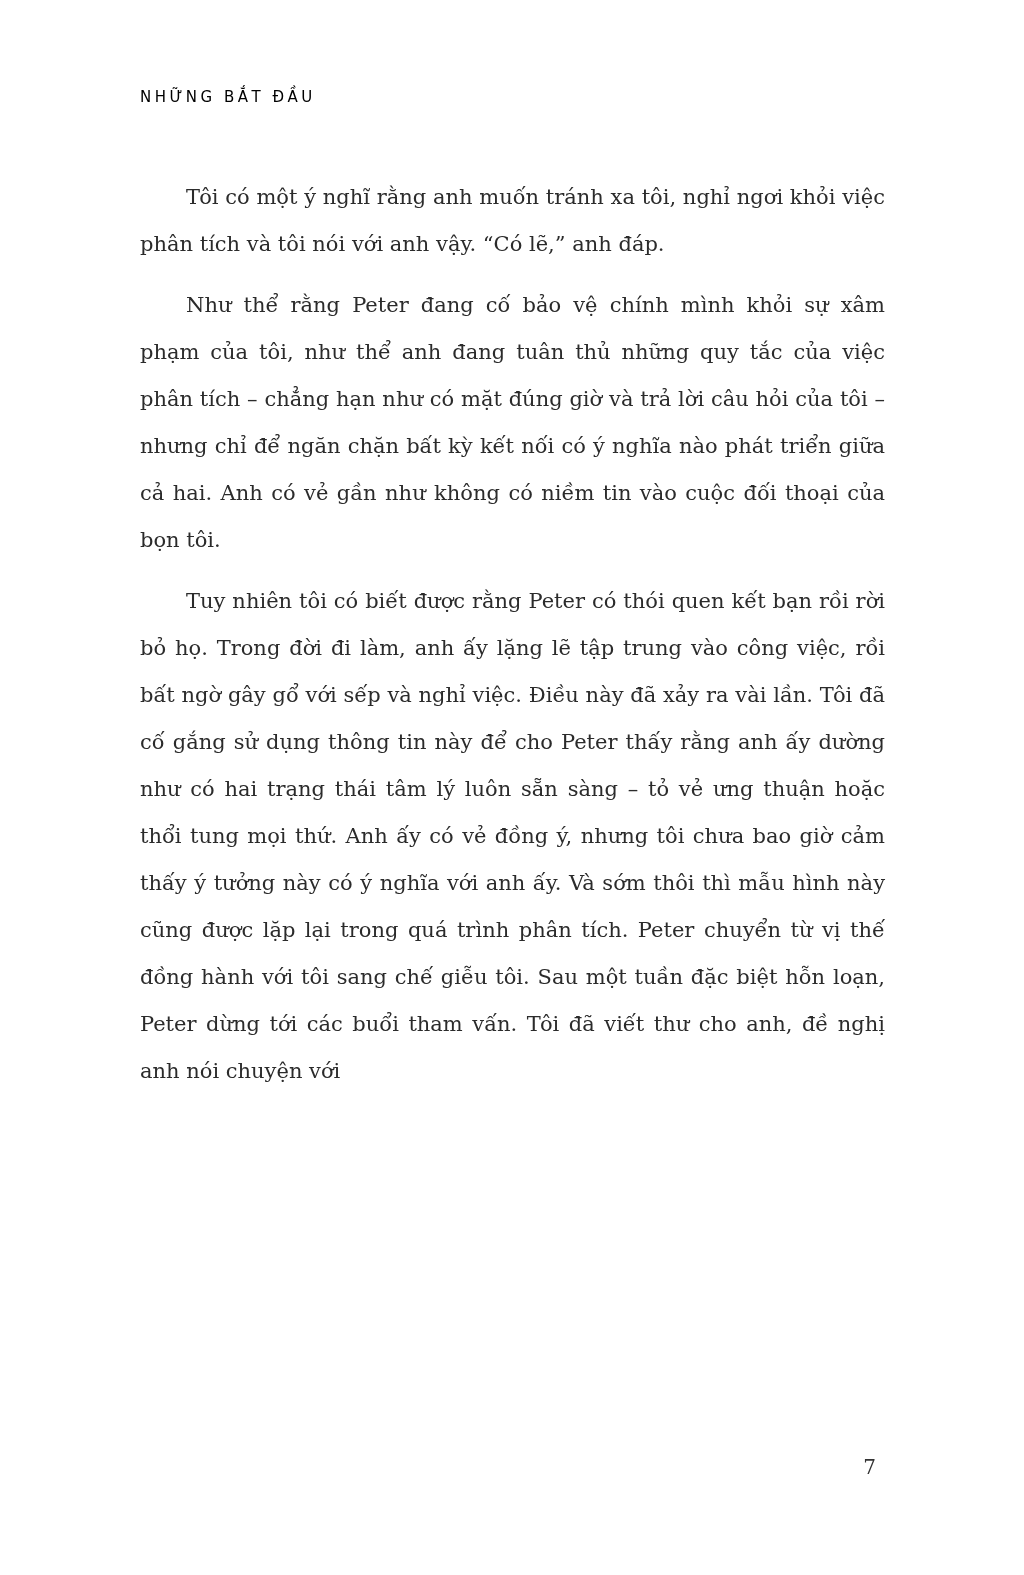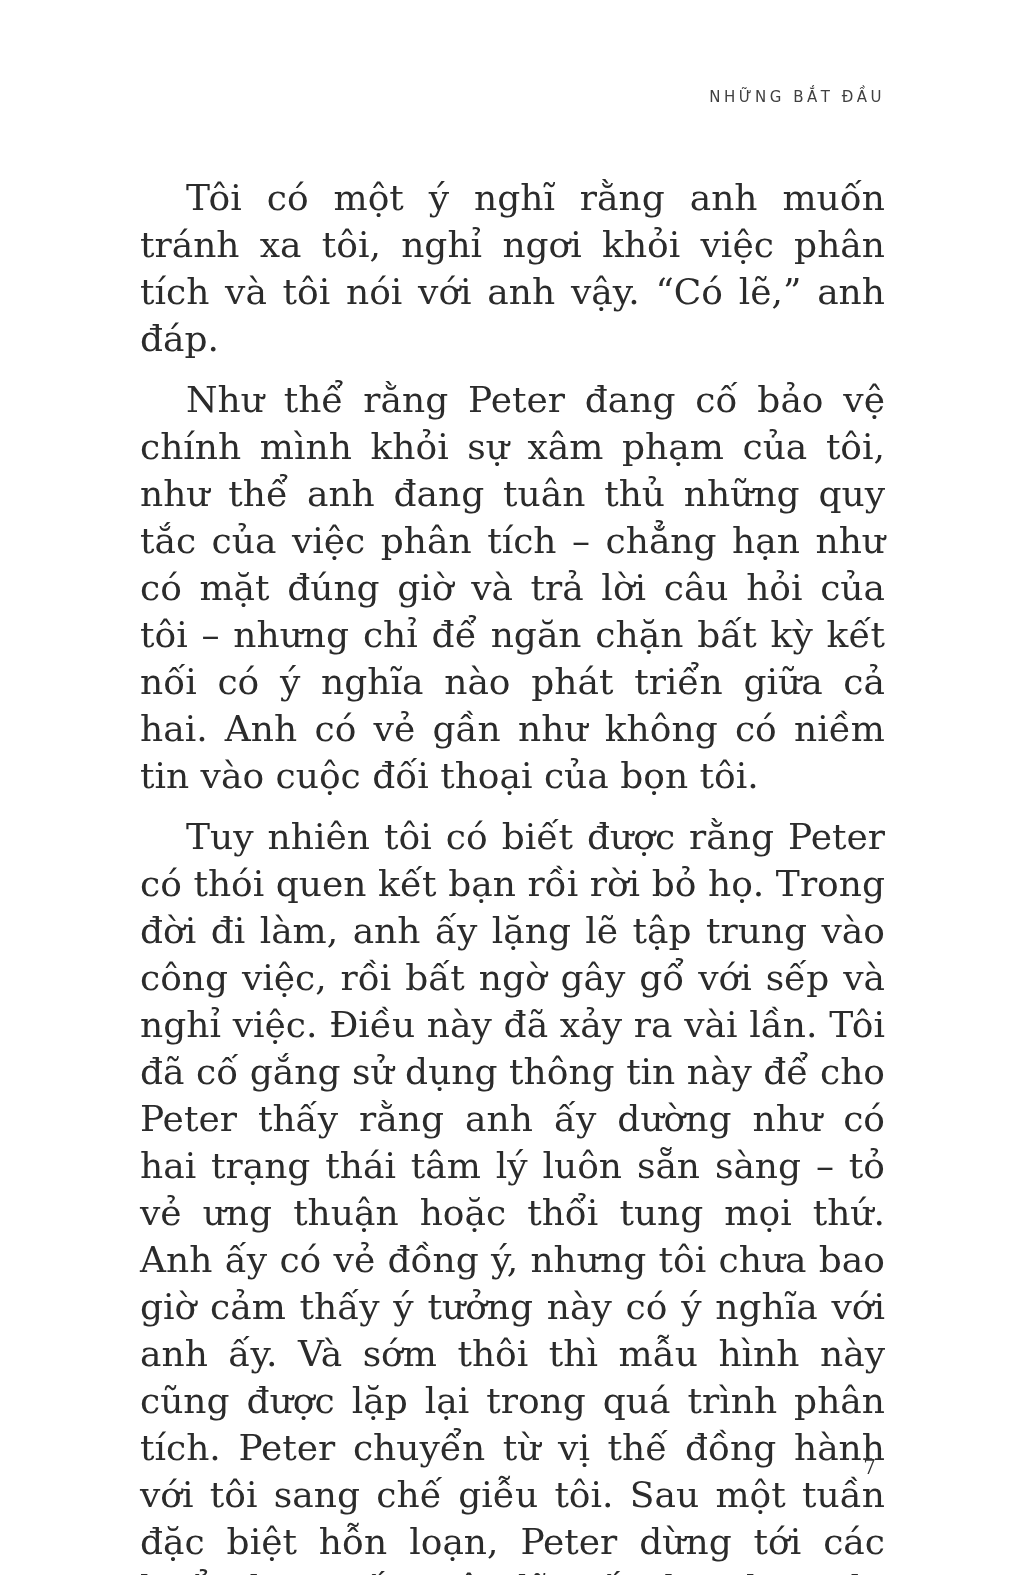--- a/index.html
+++ b/index.html
@@ -18,31 +18,31 @@
     color: #2b2b2b;
     overflow: hidden;
   }
   .text-block {
     position: absolute;
     left: 140px;
     right: 139px;
     top: 88px;
   }
   .running-header {
-    text-align: right;
+    text-align: left;
     font-family: "DejaVu Sans", "Liberation Sans", sans-serif;
     font-size: 15px;
     font-weight: 500;
     letter-spacing: 3.5px;
-    color: #404040;
+    color: #000000;
     margin: 0 0 68px 0;
   }
   .body-copy p {
     margin: 0 0 14px 0;
-    font-size: 36px;
+    font-size: 21px;
     line-height: 47px;
     text-align: justify;
     text-indent: 46px;
     color: #2b2b2b;
     font-weight: 400;
   }
   .page-number {
     position: absolute;
     right: 148px;
     bottom: 96px;

